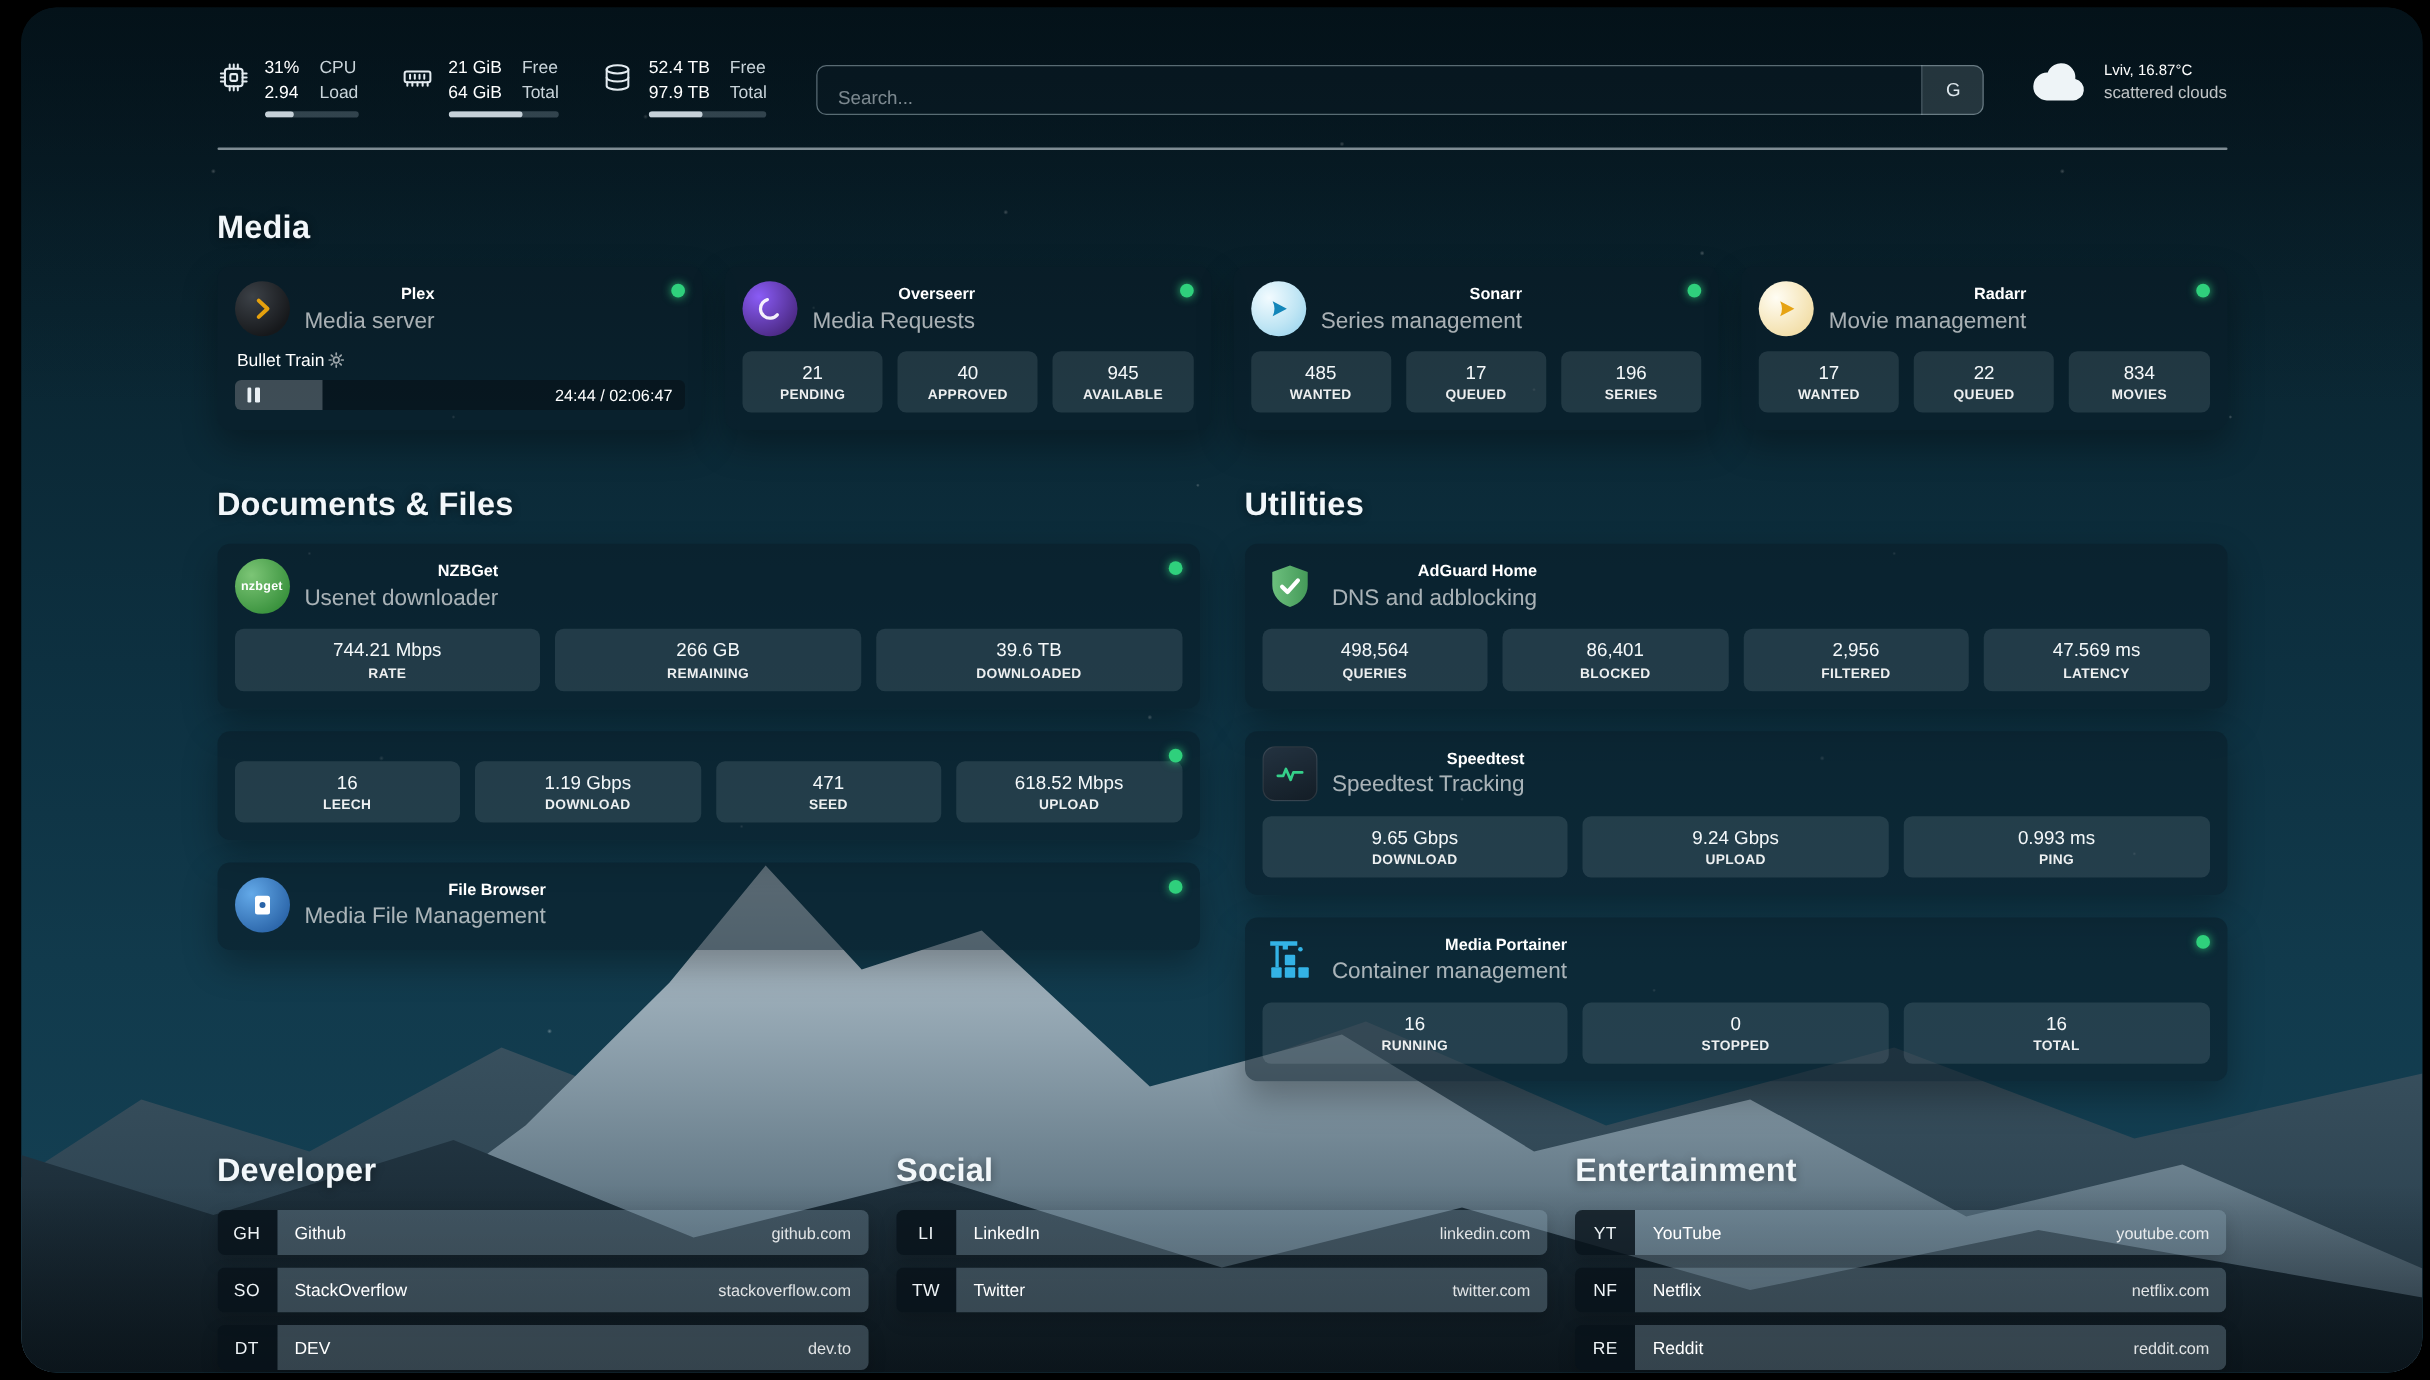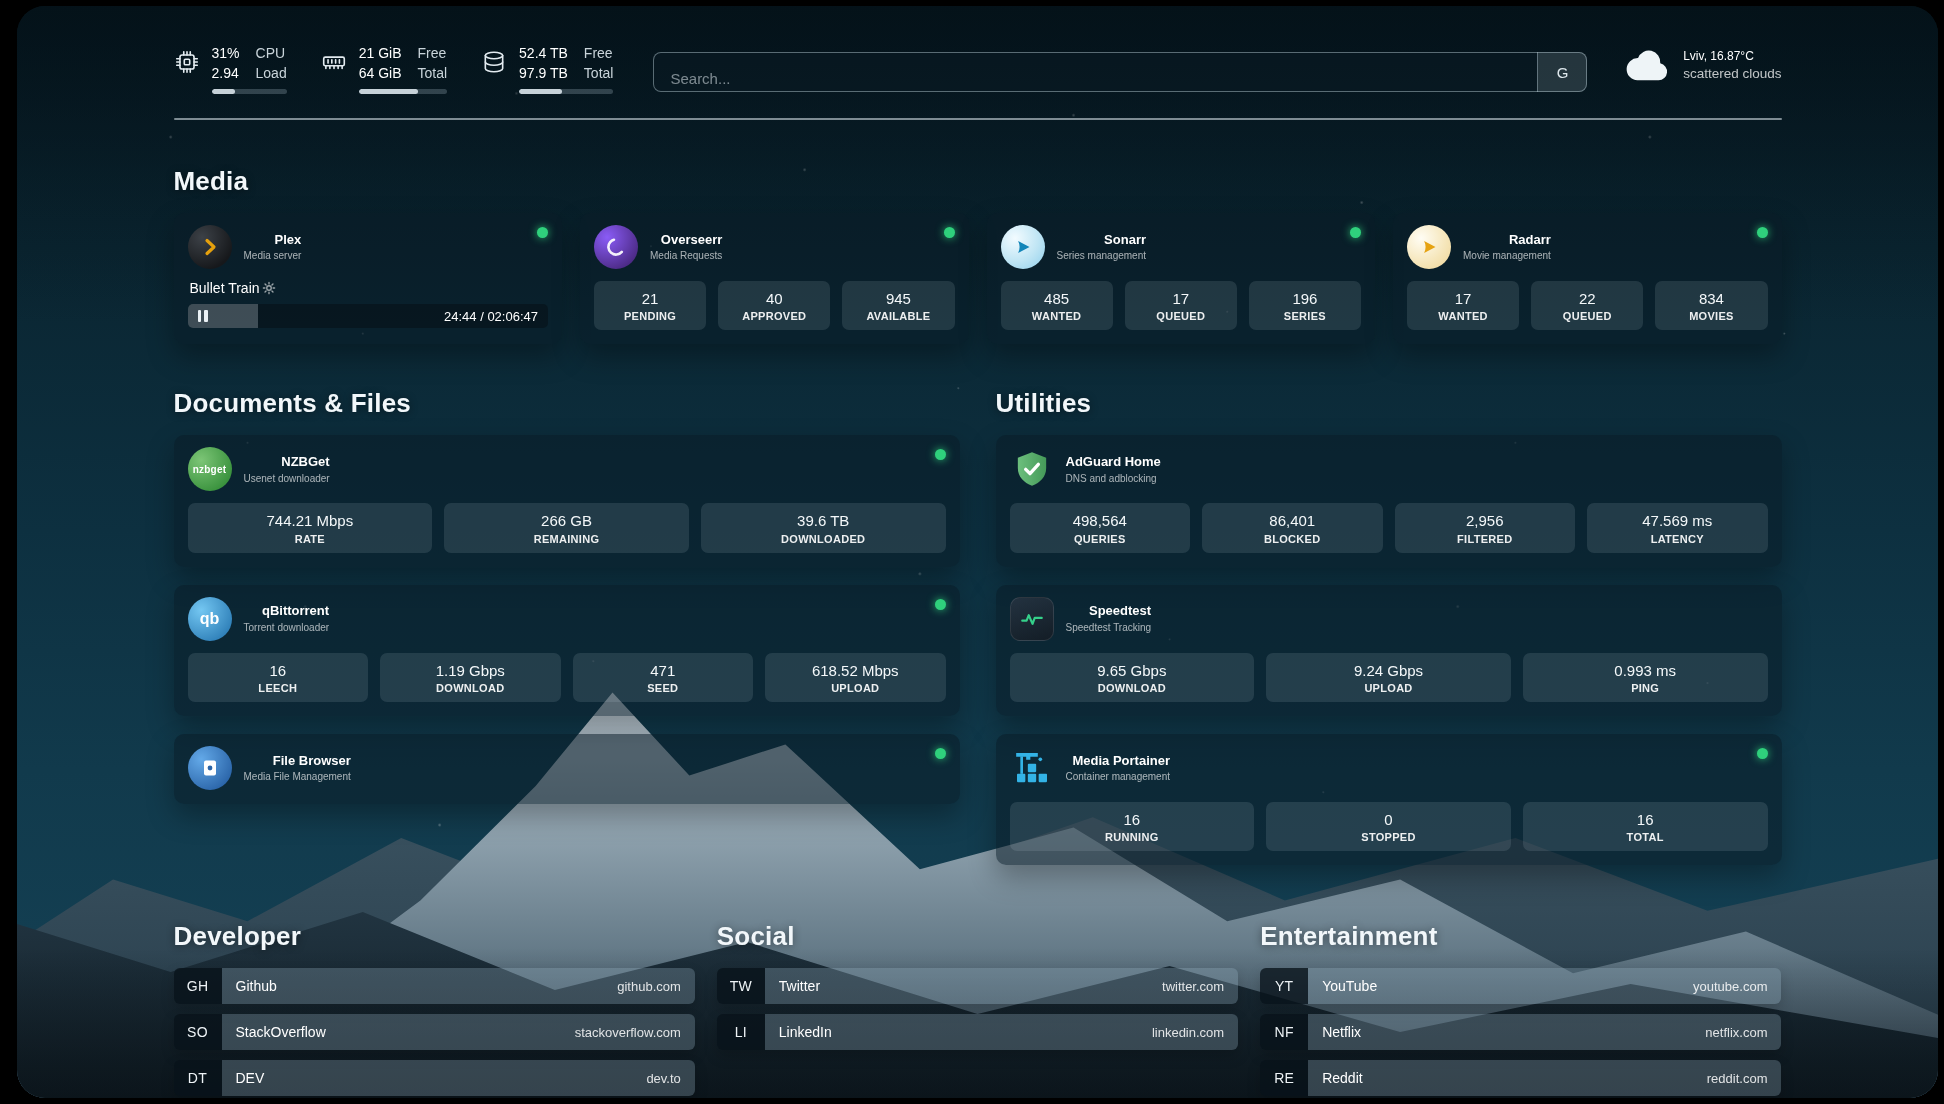--- a/index.html
+++ b/index.html
@@ -79,21 +79,21 @@
   .grid-media{display:grid;grid-template-columns:repeat(4,1fr);gap:18px;}
   .col-stack{display:flex;flex-direction:column;gap:18px;}
   
   .card{position:relative;background:rgba(10,28,38,.55);border-radius:10px;padding:12px 14px 14px;
     box-shadow:0 12px 28px rgba(0,0,0,.30);cursor:pointer;}
   .card-head{display:flex;align-items:center;gap:12px;padding-right:22px;}
   .svc-icon{width:44px;height:44px;border-radius:50%;display:flex;align-items:center;justify-content:center;
     flex:none;overflow:hidden;}
   .svc-icon svg{display:block;}
   .svc-name{font-size:13px;color:#fff;font-weight:600;line-height:1.2;text-align:right;}
-  .svc-desc{font-size:10px;color:rgba(255,255,255,.65);margin-top:3px;line-height:1.2;}
+  .svc-desc{font-size:18px;color:rgba(255,255,255,.65);margin-top:3px;line-height:1.2;}
   .status-dot{position:absolute;top:14px;right:14px;width:11px;height:11px;border-radius:50%;
     background:#2fd07c;box-shadow:0 0 8px rgba(47,208,124,.9);}
   .stats{display:flex;gap:12px;margin-top:12px;}
   .stat{flex:1;background:rgba(215,230,238,.12);border-radius:7px;padding:9px 4px 8px;text-align:center;}
   .stat-v{font-size:15px;color:#f4f8fa;line-height:1.15;}
   .stat-l{font-size:11px;font-weight:700;color:rgba(255,255,255,.92);margin-top:3px;letter-spacing:.3px;}
   
   .np-row{display:flex;justify-content:flex-start;align-items:center;margin:10px 2px 0;}
   .np-title{font-size:14px;color:#fff;}
   .gear-btn{width:18px;height:18px;color:rgba(255,255,255,.6);cursor:pointer;}
@@ -393,29 +393,20 @@
               </div>
               <div class="stat">
                 <div class="stat-v">39.6 TB</div>
                 <div class="stat-l">DOWNLOADED</div>
               </div>
             </div>
           </div>
 
           <div class="card">
             <span class="status-dot"></span>
-            <div class="card-head">
-              <span class="svc-icon icon-qbit">
-                  <span>qb</span>
-                </span>
-              <div class="svc-titles">
-                <div class="svc-name">qBittorrent</div>
-                <div class="svc-desc">Torrent downloader</div>
-              </div>
-            </div>
             <div class="stats">
               <div class="stat">
                 <div class="stat-v">16</div>
                 <div class="stat-l">LEECH</div>
               </div>
               <div class="stat">
                 <div class="stat-v">1.19 Gbps</div>
                 <div class="stat-l">DOWNLOAD</div>
               </div>
               <div class="stat">
@@ -583,31 +574,31 @@
               <span class="bm-url">dev.to</span>
             </span>
           </div>
         </div>
       </div>
 
       <div class="bm-col">
         <h2 class="sec-title">Social</h2>
         <div class="bm-stack">
           <div class="bm-row">
+            <span class="bm-abbr">LI</span>
+            <span class="bm-body">
+              <span class="bm-name">LinkedIn</span>
+              <span class="bm-url">linkedin.com</span>
+            </span>
+          </div>
+          <div class="bm-row">
             <span class="bm-abbr">TW</span>
             <span class="bm-body">
               <span class="bm-name">Twitter</span>
               <span class="bm-url">twitter.com</span>
-            </span>
-          </div>
-          <div class="bm-row">
-            <span class="bm-abbr">LI</span>
-            <span class="bm-body">
-              <span class="bm-name">LinkedIn</span>
-              <span class="bm-url">linkedin.com</span>
             </span>
           </div>
         </div>
       </div>
 
       <div class="bm-col">
         <h2 class="sec-title">Entertainment</h2>
         <div class="bm-stack">
           <div class="bm-row">
             <span class="bm-abbr">YT</span>

